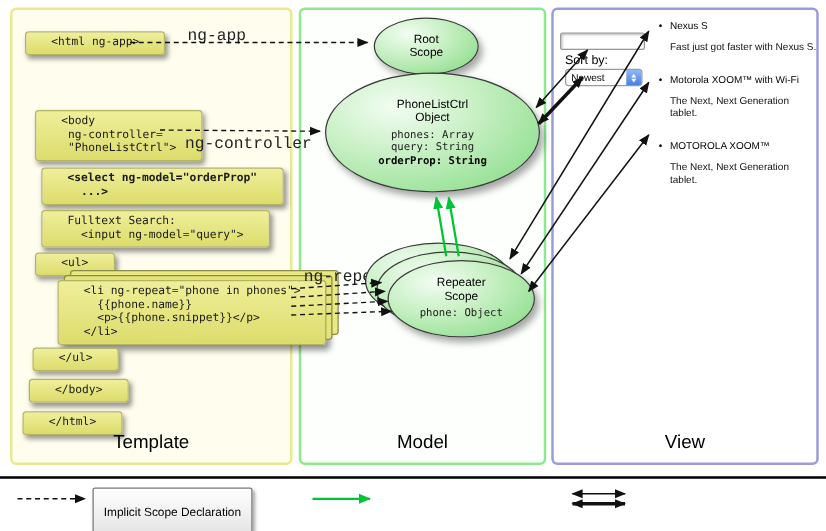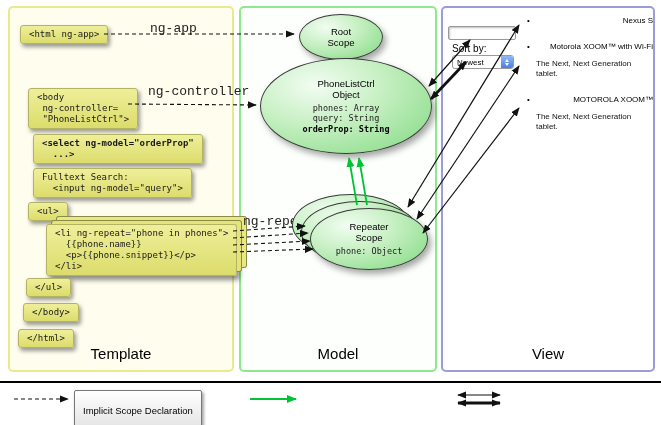--- a/index.html
+++ b/index.html
@@ -7,21 +7,21 @@
   .canvas{ position:relative; width:661px; height:425px; background:#fff;
            font-family:"Liberation Sans", sans-serif; overflow:hidden; }
 
   .panel{ position:absolute; border-radius:5px; }
   .template-panel{ left:8px;  top:6px; width:226px; height:366px; background:#fefdee; border:2px solid #e9e98e; }
   .model-panel   { left:239px; top:6px; width:198px; height:366px; background:#fcfffc; border:2px solid #8ee98e; }
   .view-panel    { left:441px; top:6px; width:214px; height:366px; background:#ffffff; border:2px solid #9b9bdd; }
   .panel-label{ position:absolute; bottom:8px; left:0; right:0; text-align:center; font-size:15px; color:#000; }
 
   .code-box{ position:absolute; background:linear-gradient(#efef9a,#dcdc6c);
-             border:1px solid #b3b364; border-radius:3px; padding:3px 8px;
+             border:1px solid #b3b364; border-radius:3px; padding:3px 20px;
              font-family:"DejaVu Sans Mono", monospace; font-size:9px; line-height:11px;
              color:#1a1a1a; white-space:pre; box-shadow:2px 3px 4px rgba(0,0,0,0.40); }
   .code-box.bold{ font-weight:bold; }
   .code-box.stacked{ box-shadow:5px -4px 0 -1px #e4e478, 5px -4px 0 0 #8a8a4a,
                      10px -8px 0 -1px #e9e982, 10px -8px 0 0 #8a8a4a,
                      3px 4px 5px rgba(0,0,0,0.45); }
 
   .arrow-label{ position:absolute; font-family:Liberation Mono, monospace; font-size:13px; color:#222; }
 
   .ellipse{ position:absolute; border-radius:50%; border:1px solid #3a3a3a;
@@ -47,21 +47,21 @@
   .mac-select{ position:absolute; left:452px; top:55px; width:62px; height:14px; background:#fff;
                border:1px solid #9a9a9a; border-radius:3px; display:flex; align-items:center; font-size:8px; color:#000; }
   .sel-text{ flex:1; padding-left:4px; }
   .sel-btn{ width:12px; height:100%; background:linear-gradient(#8fb9f7,#4a7fe0);
             border-radius:0 2px 2px 0; display:flex; flex-direction:column; align-items:center; justify-content:center; gap:1px; }
   .tri-up{ width:0; height:0; border-left:2.5px solid transparent; border-right:2.5px solid transparent; border-bottom:3px solid #fff; }
   .tri-down{ width:0; height:0; border-left:2.5px solid transparent; border-right:2.5px solid transparent; border-top:3px solid #fff; }
 
   .phone-list{ position:absolute; left:527px; top:16px; width:126px; }
   .phone-item{ margin-bottom:16px; }
-  .phone-name{ font-size:8px; line-height:10px; color:#000; position:relative; padding-left:9px;text-align:right; }
+  .phone-name{ font-size:8px; line-height:10px; color:#000; position:relative; padding-left:9px; }
   .phone-name::before{ content:"\2022"; position:absolute; left:0; top:0; }
   .phone-snippet{ font-size:8px; line-height:10px; color:#111; margin-top:7px; padding-left:9px; }
 
   .arrows{ position:absolute; left:0; top:0; width:661px; height:425px; pointer-events:none; }
   .dash { stroke:#111; stroke-width:1.1; stroke-dasharray:4 3; }
   .green{ stroke:#00c433; stroke-width:1.8; }
   .bind { stroke:#111; stroke-width:1.2; }
   .bind.thick{ stroke-width:2.8; }
 
   .divider{ position:absolute; left:0; top:381px; width:661px; height:2px; background:#000; }
@@ -95,21 +95,21 @@
   <pre class="code-box" style="left:28px;top:202px">&lt;ul&gt;</pre>
   <pre class="code-box stacked" style="left:46px;top:224px">&lt;li ng-repeat="phone in phones"&gt;
   {{phone.name}}
   &lt;p&gt;{{phone.snippet}}&lt;/p&gt;
 &lt;/li&gt;</pre>
   <pre class="code-box" style="left:26px;top:278px">&lt;/ul&gt;</pre>
   <pre class="code-box" style="left:23px;top:303px">&lt;/body&gt;</pre>
   <pre class="code-box" style="left:18px;top:329px">&lt;/html&gt;</pre>
 
   <span class="arrow-label" style="left:150px;top:21px">ng-app</span>
-  <span class="arrow-label" style="left:148px;top:84px">ng-controller</span>
+  <span class="arrow-label" style="left:148px;top:107px">ng-controller</span>
   <span class="arrow-label" style="left:243px;top:214px">ng-repeat</span>
 
   <div class="ellipse shadowed root-scope">
     <div class="scope-title">Root
 Scope</div>
   </div>
 
   <div class="ellipse shadowed plc-scope">
     <div class="scope-title">PhoneListCtrl
 Object</div>
@@ -135,20 +135,21 @@
     <span class="sel-text">Newest</span>
     <span class="sel-btn">
         <i class="tri-up"></i>
         <i class="tri-down"></i>
       </span>
   </div>
 
   <div class="phone-list">
     <div class="phone-item">
       <div class="phone-name">Nexus S</div>
+      <div class="phone-snippet">Fast just got faster with Nexus S.</div>
     </div>
     <div class="phone-item">
       <div class="phone-name">Motorola XOOM™ with Wi-Fi</div>
       <div class="phone-snippet">The Next, Next Generation tablet.</div>
     </div>
     <div class="phone-item">
       <div class="phone-name">MOTOROLA XOOM™</div>
       <div class="phone-snippet">The Next, Next Generation tablet.</div>
     </div>
   </div>

